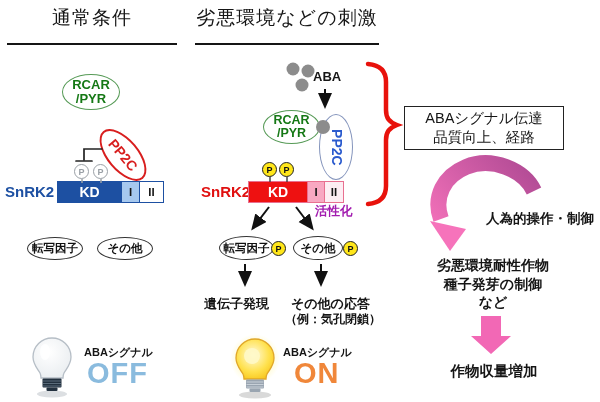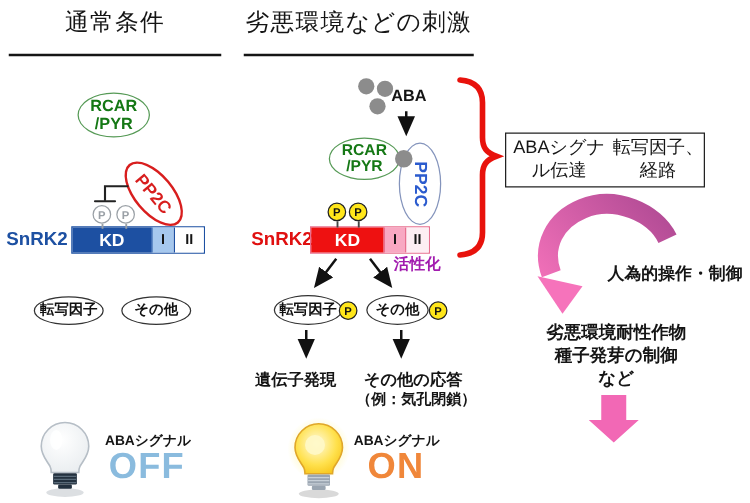--- a/index.html
+++ b/index.html
@@ -101,35 +101,36 @@
   <div class="pcirc pyellow" style="left:343px;top:241px;">P</div>
 
   <div class="abs smalltxt" style="left:204px;top:295px;">遺伝子発現</div>
   <div class="abs smalltxt" style="left:291px;top:295px;">その他の応答</div>
   <div class="abs" style="left:285px;top:311px;font-size:12px;font-weight:600;">（例：気孔閉鎖）</div>
 
   <div class="abs siglabel" style="left:283px;top:345px;">ABAシグナル</div>
   <div class="abs statebig" style="left:294px;top:358px;color:#f0873a;">ON</div>
 
   <div class="abs ctr" style="left:404px;top:106px;width:158px;height:42px;border:1.5px solid #222;
-       display:flex;flex-direction:row;align-items:center;justify-content:center;
+       display:flex;flex-direction:column;align-items:center;justify-content:center;
        font-size:14.5px;font-weight:500;line-height:19px;">
     <span>ABAシグナル伝達</span>
-    <span>転写因子、経路</span>
+    <span>品質向上、経路</span>
   </div>
 
   <div class="abs" style="left:486px;top:210px;font-size:13.5px;font-weight:600;">人為的操作・制御</div>
 
   <div class="abs ctr" style="left:428px;top:256px;width:130px;font-size:14px;font-weight:600;line-height:18.5px;">
     <div>劣悪環境耐性作物</div>
     <div>種子発芽の制御</div>
     <div>など</div>
   </div>
 
   <div class="abs ctr" style="left:430px;top:362px;width:128px;font-size:14.5px;font-weight:600;line-height:19px;">
+    <div>作物収量増加</div>
   </div>
 
   <svg class="overlay" width="600" height="402" viewBox="0 0 600 402">
     <defs>
       <marker id="ah" markerWidth="9" markerHeight="8" refX="6.5" refY="3.5" orient="auto">
         <path d="M0,0 L8,3.5 L0,7 z" fill="#111"></path>
       </marker>
       <linearGradient id="pinkGrad" gradientUnits="userSpaceOnUse" x1="534" y1="165" x2="440" y2="245">
         <stop offset="0" stop-color="#b04a94"></stop>
           <stop offset="1" stop-color="#f673bb"></stop>

